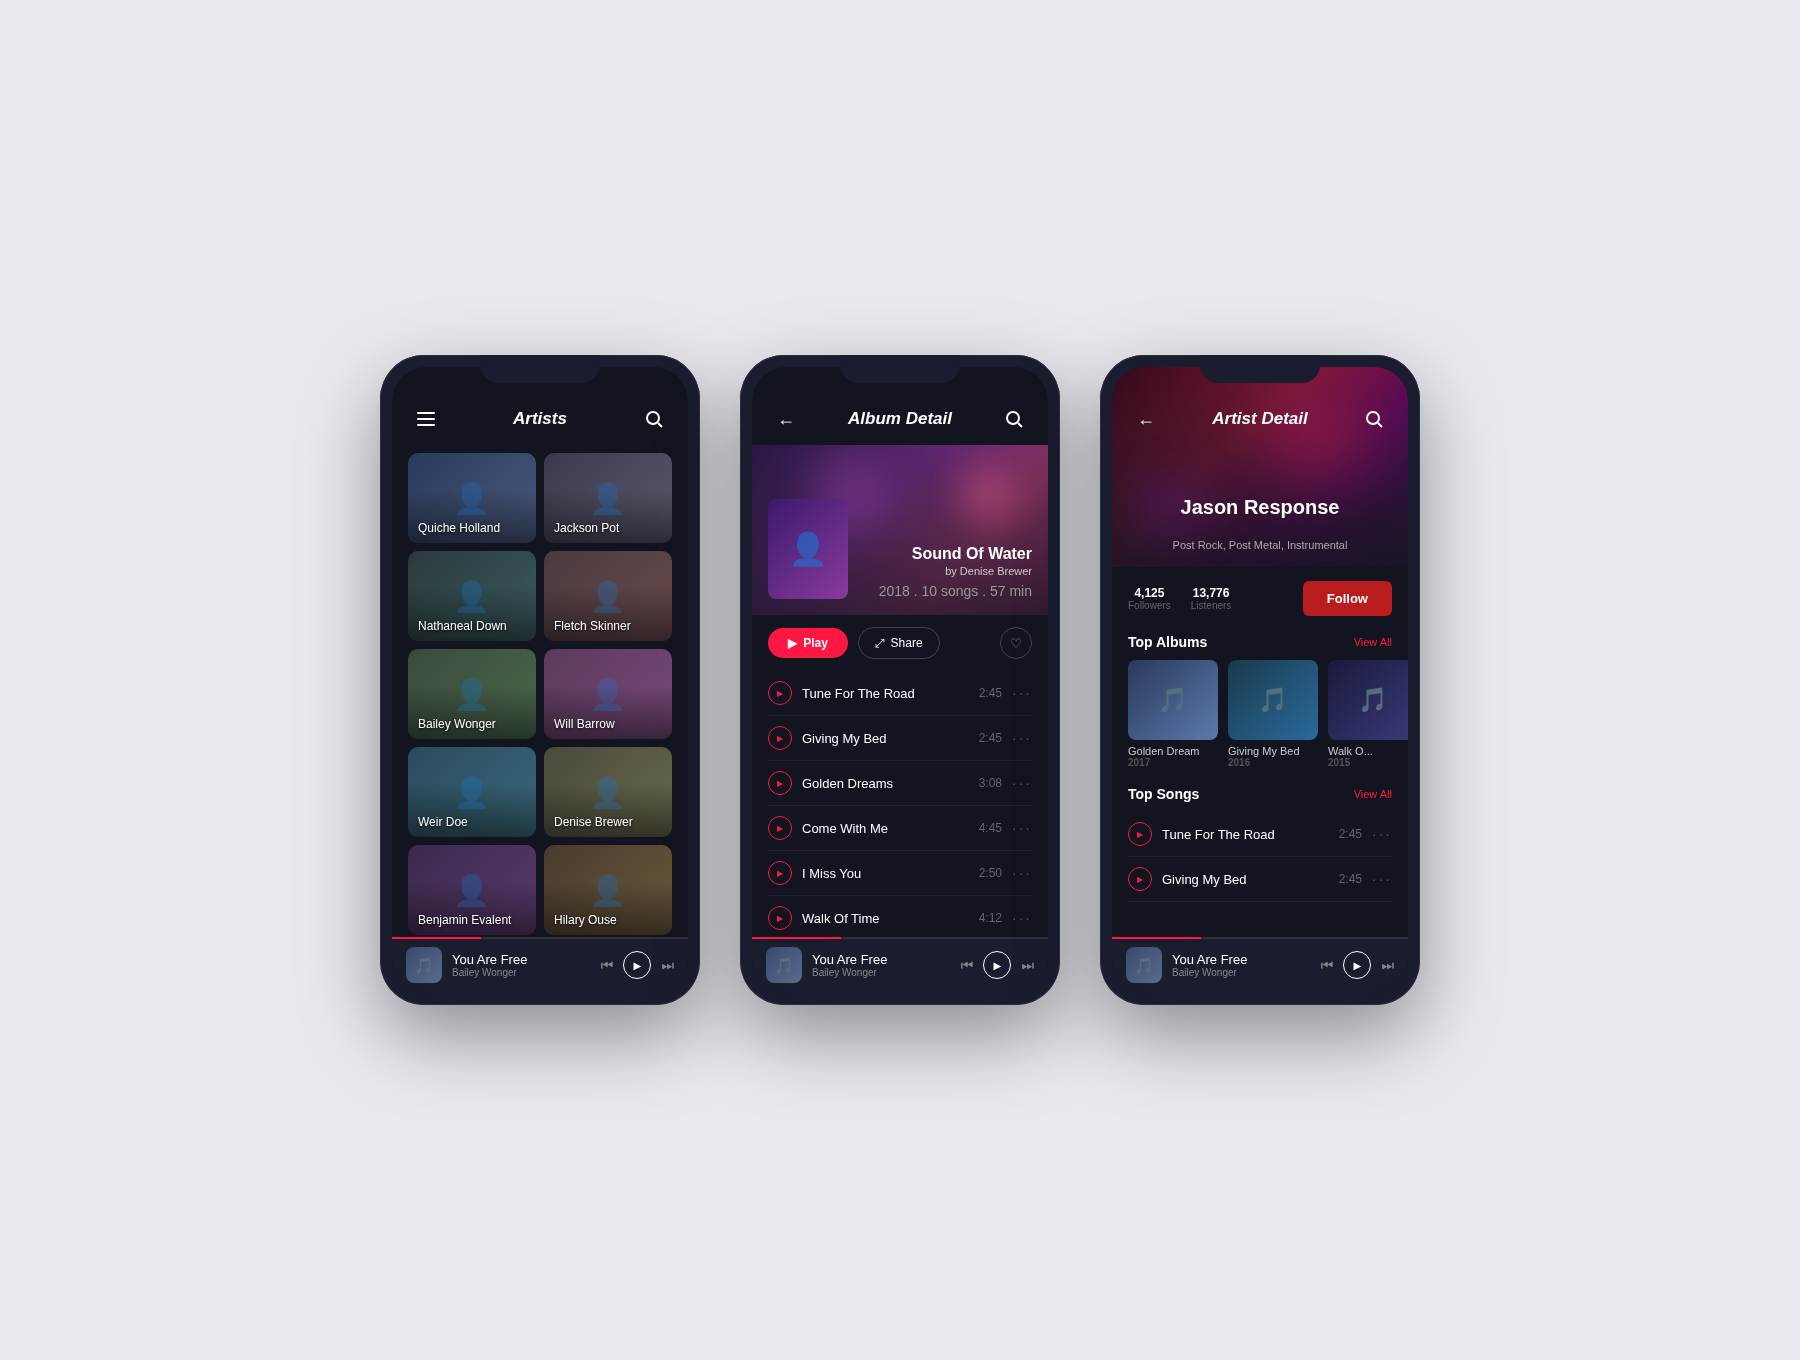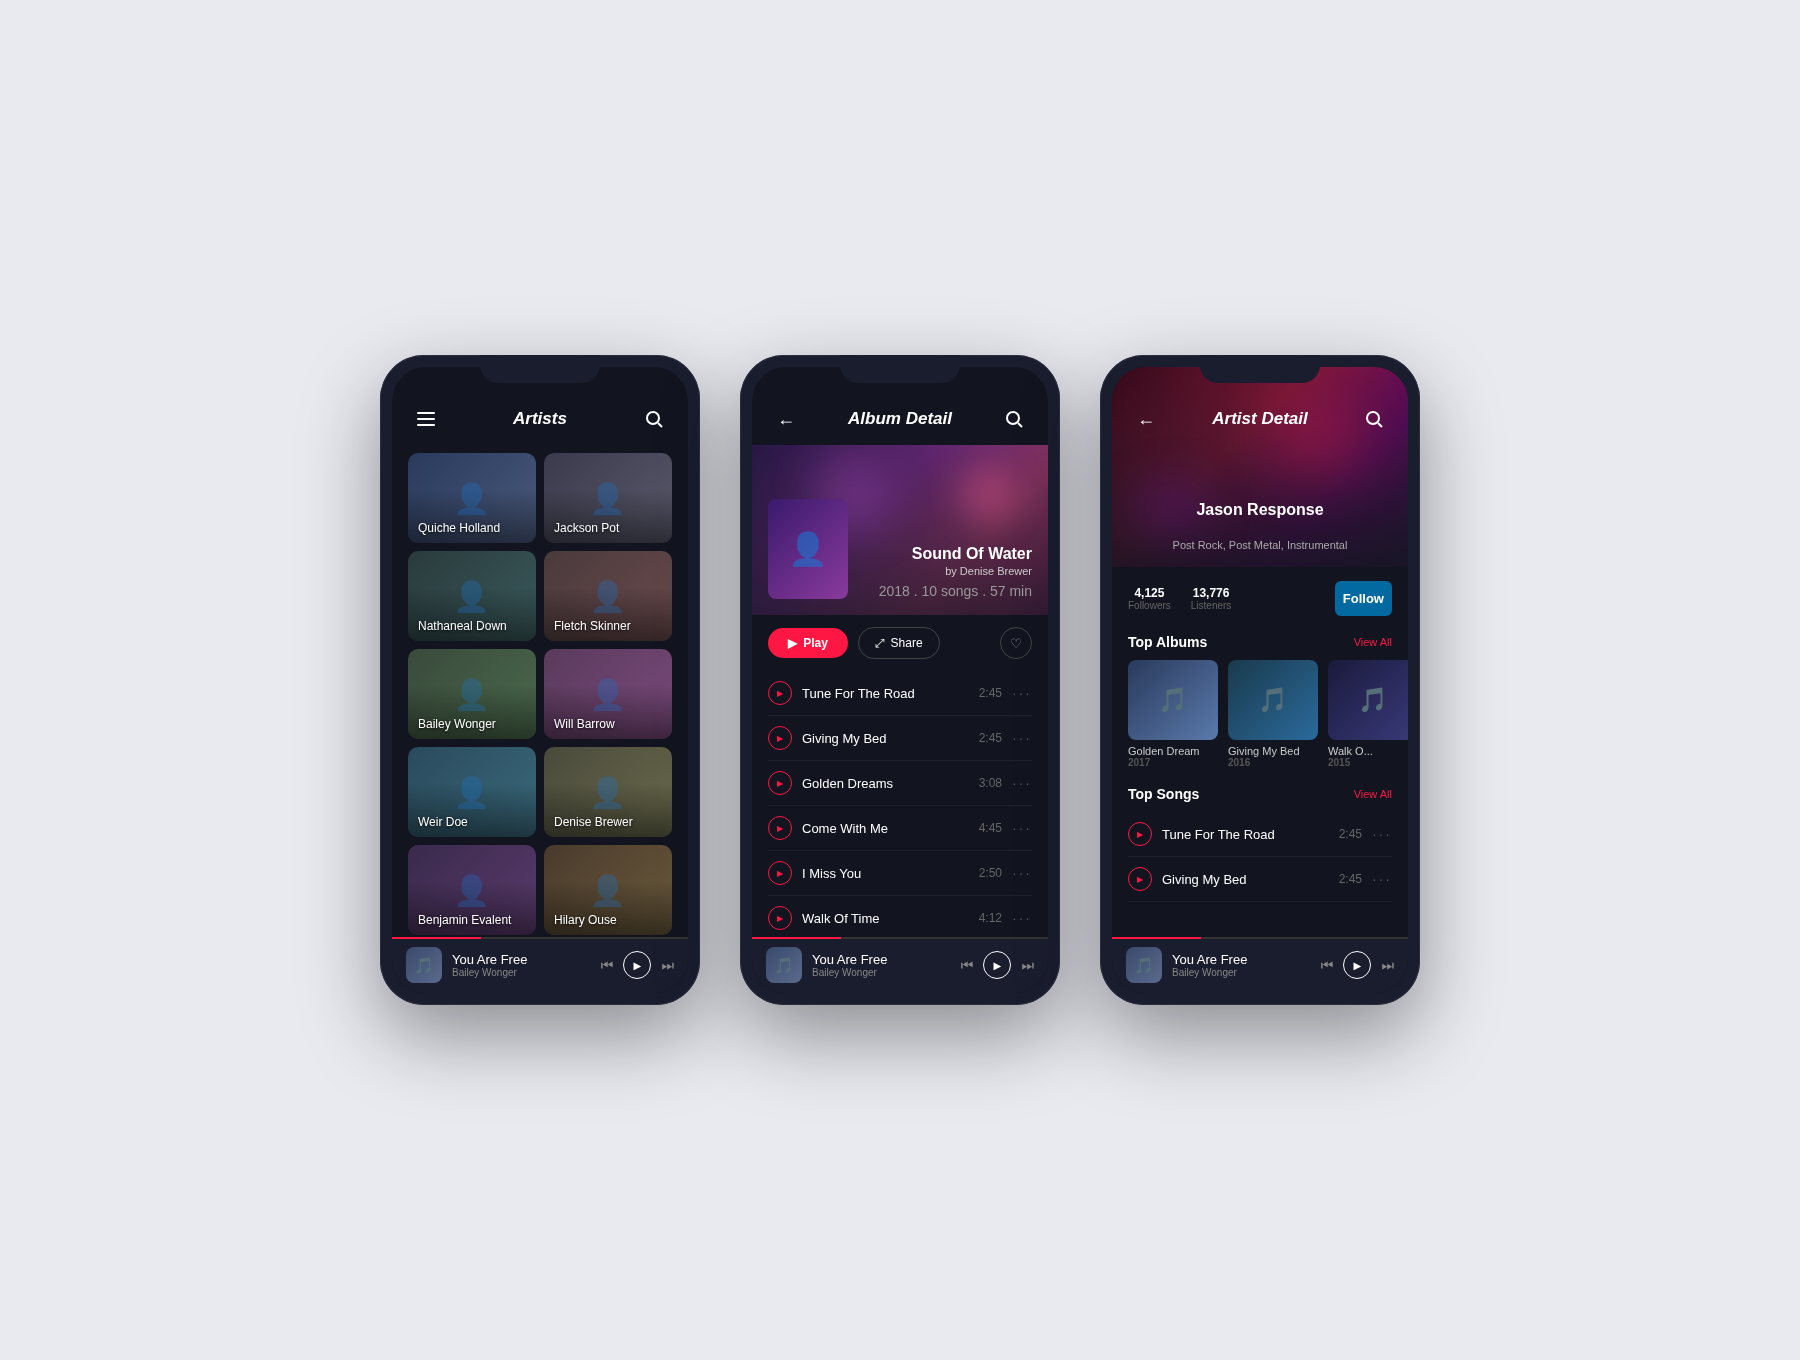--- a/index.html
+++ b/index.html
@@ -373,21 +373,21 @@
       background: linear-gradient(to bottom, rgba(0,0,0,0.1), rgba(18,20,31,0.85));
     }
     .artist-hero-content {
       position: absolute;
       bottom: 16px;
       left: 0; right: 0;
       text-align: center;
     }
     .artist-name-large {
       color: #fff;
-      font-size: 16px;
+      font-size: 20px;
       font-weight: 700;
     }
     .artist-genres {
       color: #aaa;
       font-size: 11px;
       margin-top: 20px;
     }
     .artist-stats {
       display: flex;
       align-items: center;
@@ -401,25 +401,25 @@
     .stat-number {
       color: #fff;
       font-size: 12px;
       font-weight: 700;
     }
     .stat-label {
       color: #666;
       font-size: 10px;
     }
     .btn-follow {
-      background: #0369a1;
+      background: #b91c1c;
       color: #fff;
       border: none;
       border-radius: 6px;
-      padding: 10px 8px;
+      padding: 10px 24px;
       font-size: 13px;
       font-weight: 600;
       cursor: pointer;
       margin-left: auto;
     }
     .section-header {
       display: flex;
       align-items: center;
       justify-content: space-between;
       padding: 4px 16px 10px;

